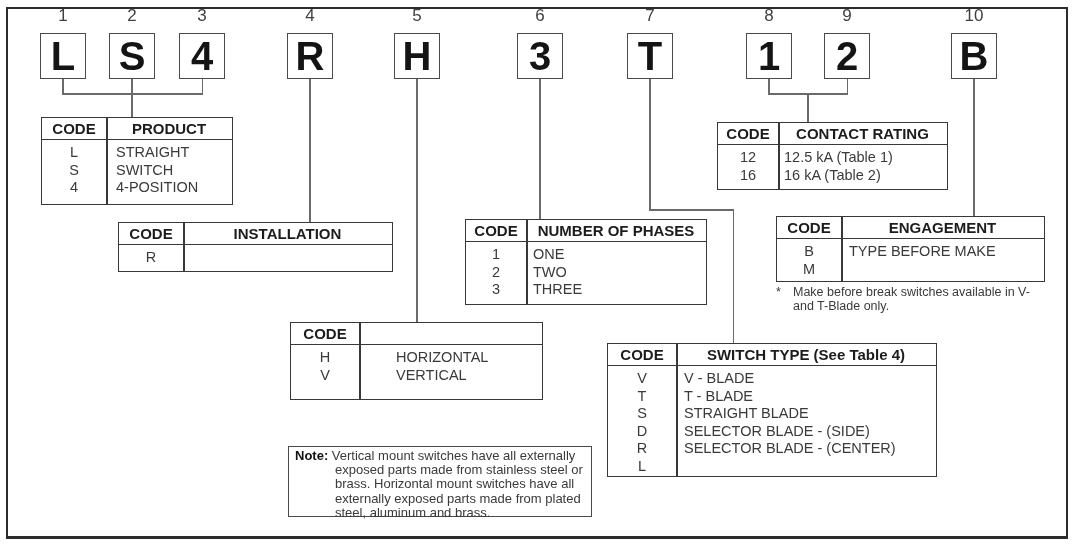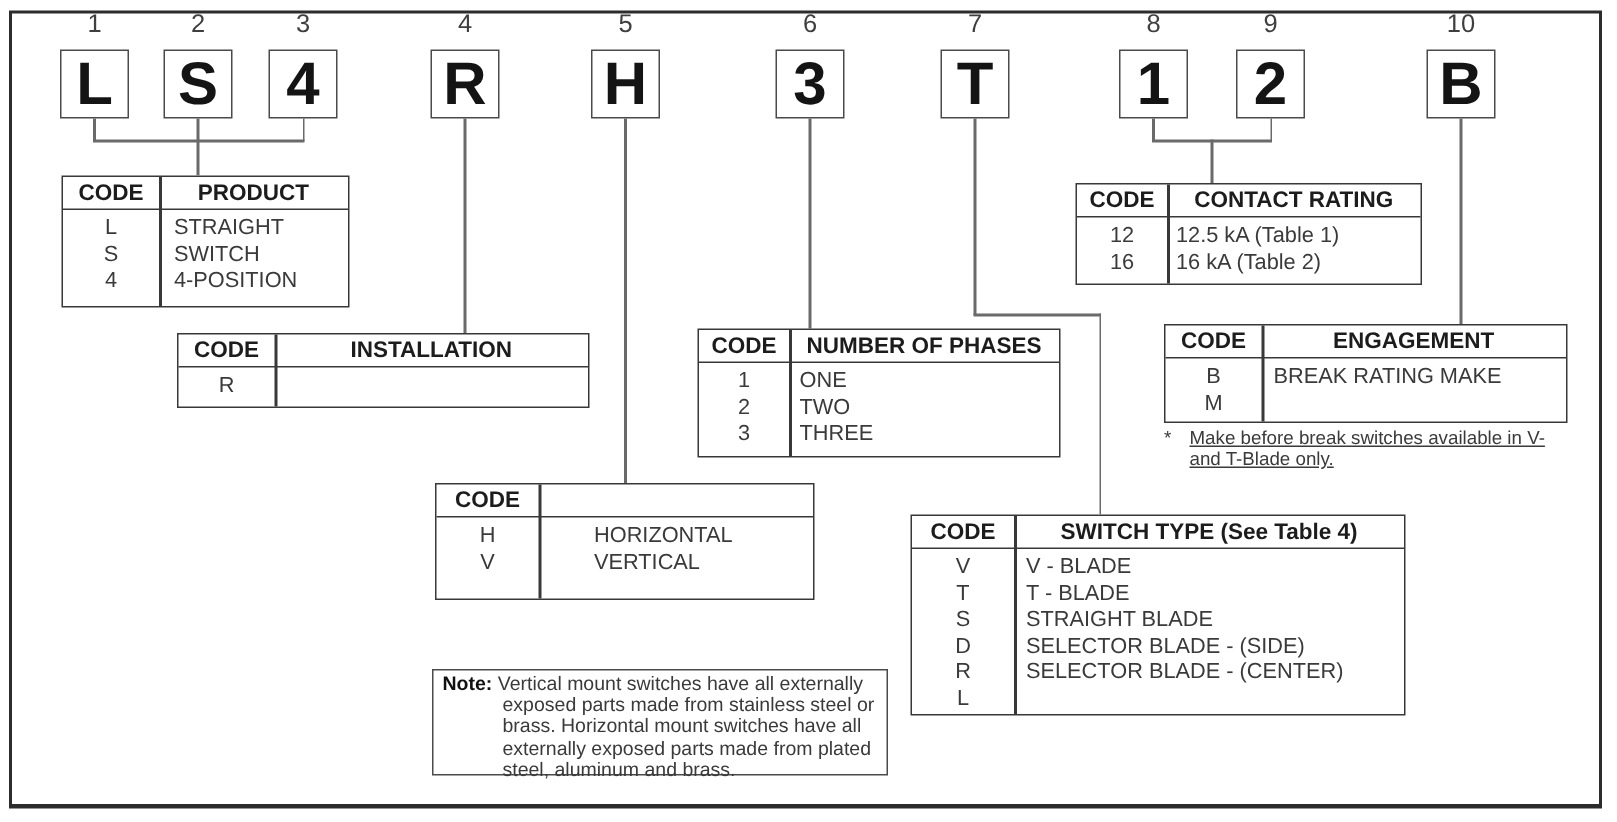--- a/index.html
+++ b/index.html
@@ -38,21 +38,21 @@
   .trow { display:flex; height:17.5px; line-height:17.5px; white-space:nowrap; }
   .code-cell { width:var(--codew); text-align:center; flex:none; }
   .label-cell { padding-left:var(--labelpad,9px); }
   .label-cell sup { font-size:12px; }
 
   .fnote {
     position:absolute; left:776px; top:285px; width:276px; display:flex;
     font-size:12.5px; line-height:14px; color:#3a3a3a;
   }
   .fn-marker { width:17px; flex:none; }
-  .fn-text { flex:1; max-width:244px;text-decoration:underline; }
+  .fn-text { flex:1; max-width:244px; }
 
   .note-box {
     position:absolute; left:288px; top:446px; width:304px; height:71px;
     box-sizing:border-box; border:1.5px solid #4a4a4a;
     padding:2px 4px 19px 6px; font-size:13px; line-height:14.2px; color:#3a3a3a;
   }
   .note-inner { padding-left:40px; text-indent:-40px; }
   .note-label { font-weight:bold; color:#111; }
 </style>
 </head>
@@ -175,21 +175,21 @@
   </div>
 
   <div class="ctable" style="left:776px; top:216px; width:269px; height:66px; --codew:64px; --labelpad:8px">
     <div class="thead">
       <div class="th-code">CODE</div>
       <div class="th-title">ENGAGEMENT</div>
     </div>
     <div class="tbody">
         <div class="trow">
           <div class="code-cell">B</div>
-          <div class="label-cell">BREAK RATING MAKE</div>
+          <div class="label-cell">TYPE BEFORE MAKE</div>
         </div>
         <div class="trow">
           <div class="code-cell">M</div>
         </div>
       </div>
     <div class="vdiv"></div>
   </div>
 
   <div class="fnote">
     <span class="fn-marker">*</span>

